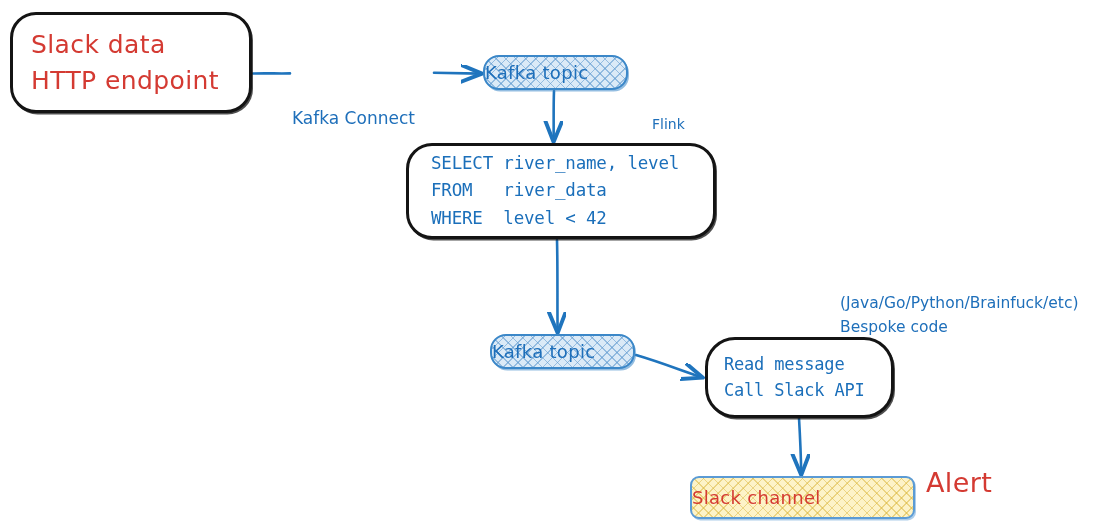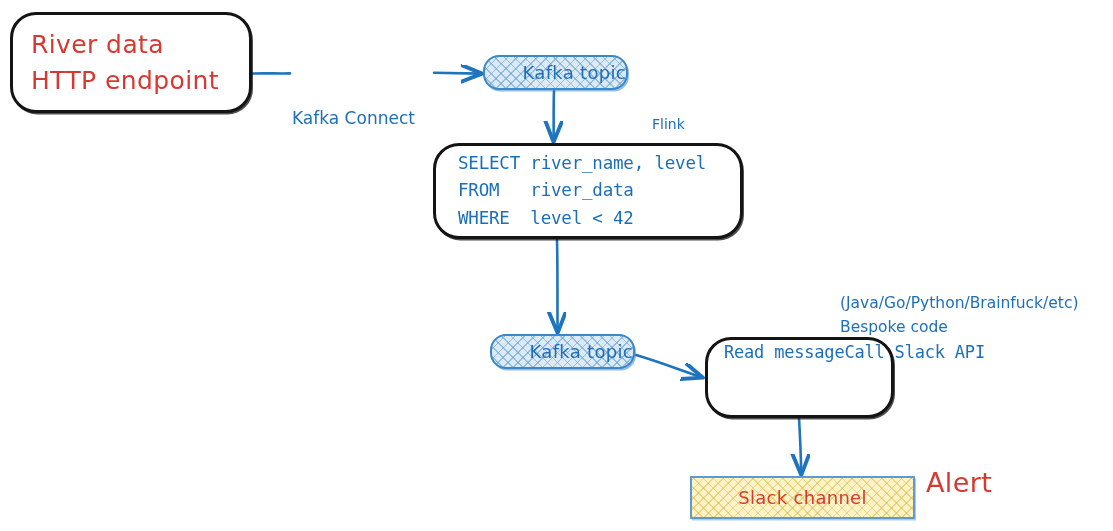--- a/index.html
+++ b/index.html
@@ -53,68 +53,67 @@
   }
   
   .pill-blue {
     border: 2px solid #3b87c8;
     border-radius: 16px;
     background-color: #dbeaf7;
     background-image:
       repeating-linear-gradient(45deg,  rgba(90,150,205,0.55) 0 1px, transparent 1px 7px),
       repeating-linear-gradient(-45deg, rgba(90,150,205,0.55) 0 1px, transparent 1px 7px);
     box-shadow: 1.5px 2px 0 -0.5px rgba(59,135,200,0.55);
-    justify-content: flex-end;
+    justify-content: flex-start;
   }
   .pill-yellow {
     border: 2px solid #5b9bd5;
-    border-radius: 1px;
+    border-radius: 9px;
     background-color: #fdf3c8;
     background-image:
       repeating-linear-gradient(45deg,  rgba(218,182,60,0.50) 0 1px, transparent 1px 7px),
       repeating-linear-gradient(-45deg, rgba(218,182,60,0.50) 0 1px, transparent 1px 7px);
     box-shadow: 1.5px 2px 0 -0.5px rgba(91,155,213,0.5);
-    justify-content: center;
   }
   .hand-blue {
     color: #1e6fba;
     font-family: "DejaVu Sans", sans-serif;
     font-size: 18px;
     letter-spacing: 0.3px;
     white-space: nowrap;
   }
   #node-kafka1 { left: 483px; top: 55px; width: 145px; height: 35px; }
   #node-kafka2 { left: 490px; top: 334px; width: 145px; height: 35px; }
 
   
   #node-sql {
     left: 406px; top: 143px;
     width: 310px; height: 96px;
     padding-left: 22px;
     flex-direction: column;
     align-items: flex-start;
     justify-content: center;
-    margin-left: 27px;
   }
   .mono-blue {
     color: #1b6fba;
     font-family: "DejaVu Sans Mono", monospace;
     font-size: 17.5px;
     line-height: 1.58;
     white-space: pre;
     letter-spacing: -0.2px;
   }
   
   #node-code {
     left: 705px; top: 337px;
     width: 189px; height: 81px;
     padding-left: 16px;
-    flex-direction: row;
+    flex-direction: column;
     align-items: flex-start;
-    justify-content: flex-start;
+    justify-content: center;
+    border-radius: 30px;
   }
   #node-code .mono-blue { font-size: 17px; line-height: 1.5; }
 
   
   #node-slack { left: 690px; top: 476px; width: 225px; height: 43px; }
   #node-slack .hand-red-sm {
     color: #d43a32;
     font-family: "DejaVu Sans", sans-serif;
     font-size: 18px;
     letter-spacing: 0.3px;
@@ -169,21 +168,21 @@
   <g>
     <path d="M636,355 C660,362 680,370 701,377" fill="none" stroke="#1f74bd" stroke-width="2.6" stroke-linecap="round" marker-end="url(#ah)"></path>
   </g>
 
   <g>
     <path d="M799,418 C800.4,442 801,460 801.2,473" fill="none" stroke="#1f74bd" stroke-width="2.6" stroke-linecap="round" marker-end="url(#ah)"></path>
   </g>
 </svg>
 
 <div class="node box-dark" id="node-source">
-  <div class="hand-red">River data</div>
+  <div class="hand-red">Slack data</div>
   <div class="hand-red">HTTP endpoint</div>
 </div>
 
 <div class="node pill-blue" id="node-kafka1">
   <span class="hand-blue">Kafka topic</span>
 </div>
 
 <div class="node box-dark" id="node-sql">
   <div class="mono-blue">SELECT river_name, level</div>
   <div class="mono-blue">FROM   river_data</div>

